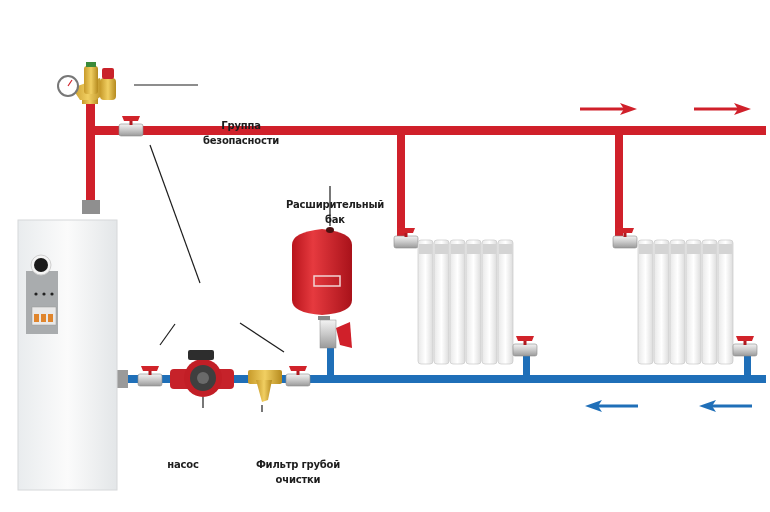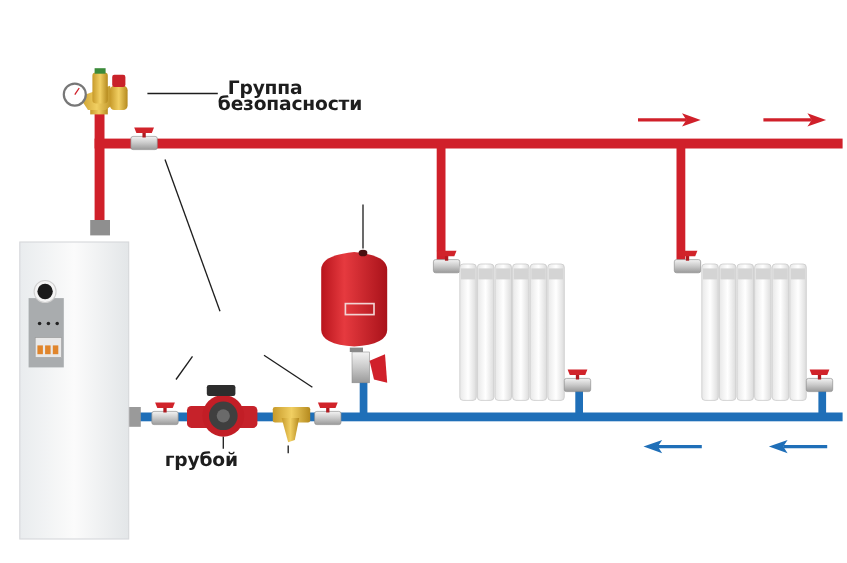--- a/index.html
+++ b/index.html
@@ -1,18 +1,18 @@
 <!DOCTYPE html>
 <html><head>
 <meta charset="utf-8">
 <style>
   html,body{margin:0;padding:0;background:#ffffff;}
   body{width:770px;height:512px;position:relative;overflow:hidden;font-family:"DejaVu Sans",sans-serif;}
   #stage{position:absolute;left:0;top:0;width:770px;height:512px;}
-  .lbl{position:absolute;font-family:"DejaVu Sans",sans-serif;font-weight:bold;font-size:17px;line-height:15px;color:#1d1d1d;text-align:center;white-space:nowrap;letter-spacing:-0.2px;}
+  .lbl{position:absolute;font-family:"DejaVu Sans",sans-serif;font-weight:bold;font-size:10px;line-height:15px;color:#1d1d1d;text-align:center;white-space:nowrap;letter-spacing:-0.2px;margin-top:45px;}
   .lbl span{display:block;}
 </style>
 </head>
 <body>
 
 <div id="stage">
 <svg width="770" height="512" viewBox="0 0 770 512" xmlns="http://www.w3.org/2000/svg">
   <defs>
     <linearGradient id="boilerG" x1="0" x2="1" y1="0" y2="0">
       <stop offset="0" stop-color="#e9ecee"></stop>
@@ -173,17 +173,23 @@
     <line x1="203" y1="397" x2="203" y2="408"></line>
     <line x1="262" y1="405" x2="262" y2="412"></line>
   </g>
 </svg>
 
   <div class="lbl" style="left:198px;top:73px;width:86px;">
     <span>Группа</span>
     <span>безопасности</span>
   </div>
   <div class="lbl" style="left:280px;top:152px;width:110px;">
+    <span>Расширительный</span>
+    <span>бак</span>
   </div>
   <div class="lbl" style="left:118px;top:412px;width:130px;">
-    <span>грубой</span>
+    <span>насос</span>
+  </div>
+  <div class="lbl" style="left:246px;top:412px;width:104px;">
+    <span>Фильтр грубой</span>
+    <span>очистки</span>
   </div>
 </div>
 
 </body></html>

